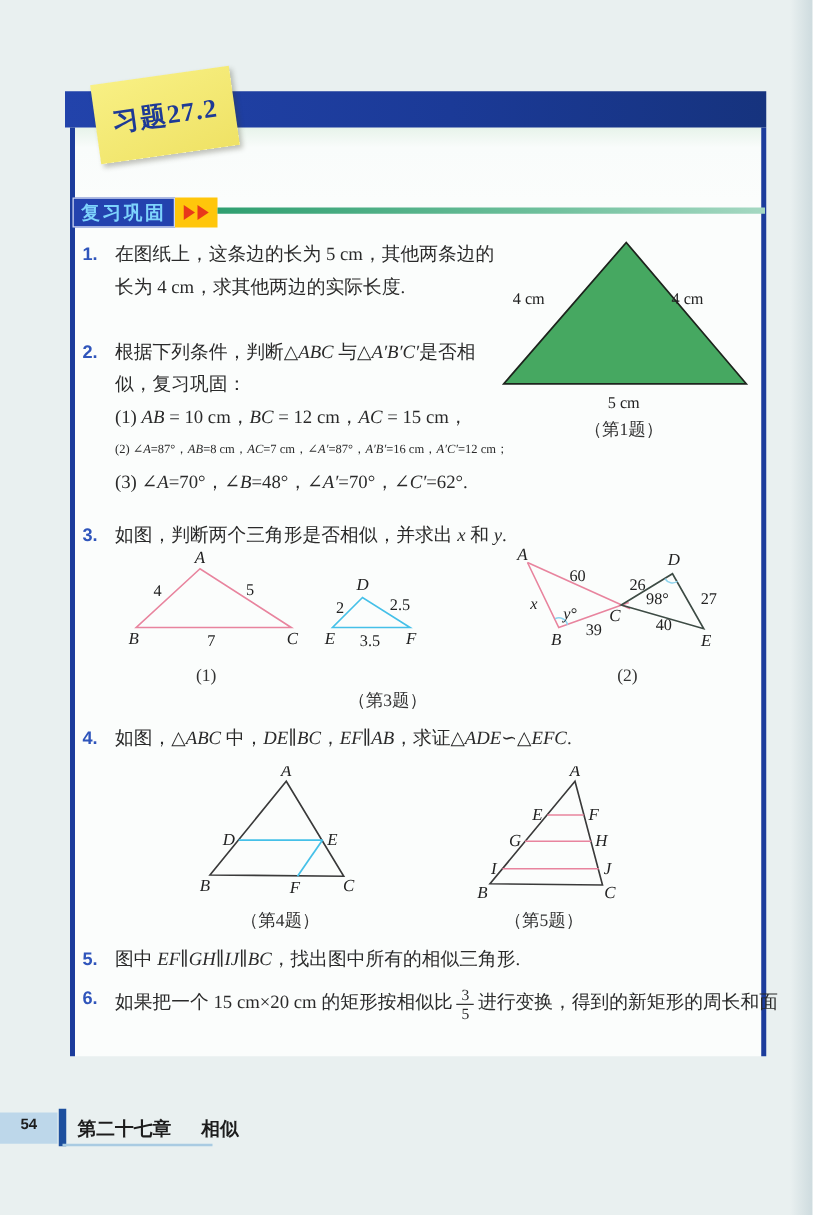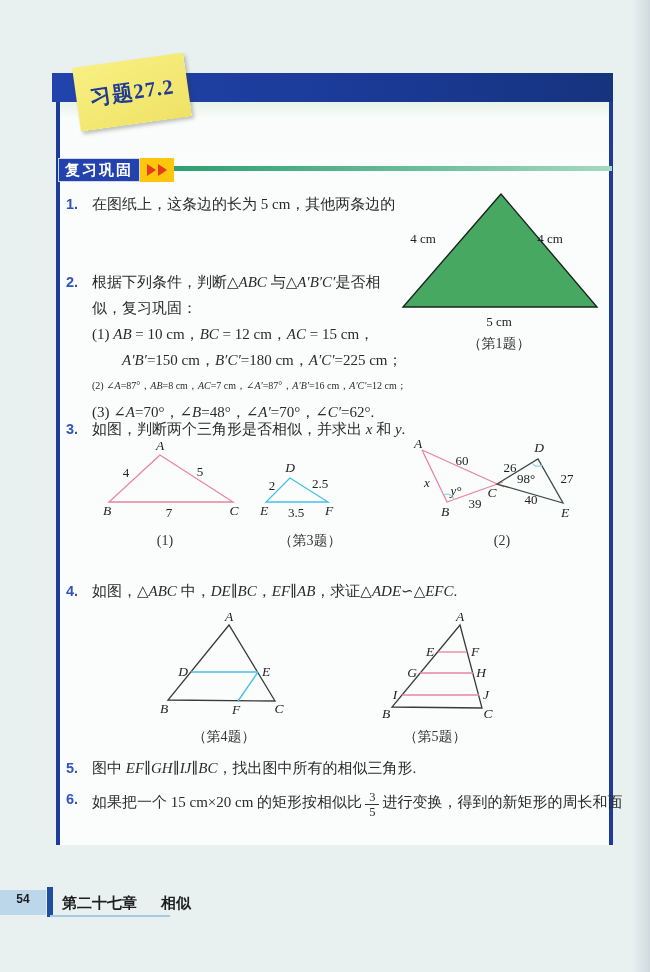--- a/index.html
+++ b/index.html
@@ -11,21 +11,21 @@
   .topbar{left:52px;top:73px;width:561px;height:29px;background:linear-gradient(90deg,#2243ab,#1b3a97 55%,#16337e);}
   .inner{left:56px;top:102px;width:553px;height:743px;background:linear-gradient(180deg,#e7f3ea 0px,#f9fcfb 16px,#fbfdfc 60px);}
   .frame-left{left:56px;top:102px;width:4px;height:743px;background:var(--bar);}
   .frame-right{left:609px;top:102px;width:4px;height:743px;background:var(--bar);}
   .edge-shade{right:0;top:0;width:18px;height:972px;background:linear-gradient(90deg,rgba(255,255,255,0),rgba(110,145,160,.22));}
   .note{left:76px;top:60px;width:112px;height:64px;background:linear-gradient(160deg,#f8f084,#efe265);
         transform:rotate(-8deg);box-shadow:2px 3px 4px rgba(60,60,40,.30);display:flex;align-items:center;justify-content:center;}
   .note-title{font-size:21px;font-weight:bold;color:var(--note-text);letter-spacing:1px;white-space:nowrap;}
   
   .badge-blue{left:58px;top:158px;width:82px;height:24px;background:var(--badge);border:1px solid #cfd8f2;
-        color:#ffffff;font-size:15px;font-weight:bold;display:flex;align-items:center;justify-content:center;letter-spacing:2px;
+        color:#7dd3fc;font-size:15px;font-weight:bold;display:flex;align-items:center;justify-content:center;letter-spacing:2px;
         font-family:"Liberation Sans",sans-serif;}
   .badge-yellow{left:140px;top:158px;width:34px;height:24px;background:var(--yellow);display:flex;align-items:center;justify-content:center;gap:2px;}
   .tri{width:0;height:0;border-top:6px solid transparent;border-bottom:6px solid transparent;border-left:9px solid var(--arrow);}
   .green-rule{left:174px;top:166px;width:438px;height:5px;background:linear-gradient(90deg,#2f9f70,#6fc09c 60%,#a5d8c2);}
   
   .prob{position:absolute;font-size:15px;line-height:26px;white-space:nowrap;}
   .pnum{position:absolute;left:0;top:0;width:24px;color:var(--num);font-weight:bold;font-family:"Liberation Sans",sans-serif;font-size:14.5px;}
   .plines{margin-left:26px;}
   .ind{padding-left:30px;}
   .tight{font-size:10px;}
@@ -70,38 +70,38 @@
   <div class="abs badge-yellow">
     <span class="tri"></span>
     <span class="tri"></span>
   </div>
   <div class="abs green-rule"></div>
 
   <div class="prob" style="left:66px;top:191px;">
     <span class="pnum">1.</span>
     <div class="plines">
       <div>在图纸上，这条边的长为 5 cm，其他两条边的</div>
+      <div>长为 4 cm，求其他两边的实际长度.</div>
     </div>
   </div>
 
   <svg class="abs" style="left:395px;top:183px;" width="215" height="170">
     <polygon points="106,11 8,124 202,124" style="fill:var(--fill);stroke:#1d241d;stroke-width:1.4;"></polygon>
     <text x="28" y="60" text-anchor="middle" class="nlab">4 cm</text>
     <text x="155" y="60" text-anchor="middle" class="nlab">4 cm</text>
     <text x="104" y="143" text-anchor="middle" class="nlab">5 cm</text>
     <text x="104" y="165" text-anchor="middle" class="cap">（第1题）</text>
   </svg>
 
   <div class="prob" style="left:66px;top:269px;">
     <span class="pnum">2.</span>
     <div class="plines">
       <div>根据下列条件，判断△<i>ABC</i> 与△<i>A′B′C′</i>是否相</div>
       <div>似，复习巩固：</div>
       <div>(1) <i>AB</i> = 10 cm，<i>BC</i> = 12 cm，<i>AC</i> = 15 cm，</div>
-      <div class="ind"><i>A′B′</i>=150 cm，<i>B′C′</i>=180 cm，<i>A′C′</i>=225 cm；</div>
       <div class="tight">(2) ∠<i>A</i>=87°，<i>AB</i>=8 cm，<i>AC</i>=7 cm，∠<i>A′</i>=87°，<i>A′B′</i>=16 cm，<i>A′C′</i>=12 cm；</div>
       <div>(3) ∠<i>A</i>=70°，∠<i>B</i>=48°，∠<i>A′</i>=70°，∠<i>C′</i>=62°.</div>
     </div>
   </div>
 
   <div class="prob" style="left:66px;top:416px;">
     <span class="pnum">3.</span>
     <div class="plines">
       <div>如图，判断两个三角形是否相似，并求出 <i>x</i> 和 <i>y</i>.</div>
     </div>
@@ -140,21 +140,21 @@
     <text x="22" y="49" text-anchor="middle" class="nlab-i">x</text>
     <text x="51" y="57" text-anchor="middle" class="nlab-i">y°</text>
     <text x="70" y="70" text-anchor="middle" class="nlab">39</text>
     <text x="105" y="34" text-anchor="middle" class="nlab">26</text>
     <text x="121" y="45" text-anchor="middle" class="nlab">98°</text>
     <text x="162" y="45" text-anchor="middle" class="nlab">27</text>
     <text x="126" y="66" text-anchor="middle" class="nlab">40</text>
     <text x="97" y="107" text-anchor="middle" class="cap">(2)</text>
   </svg>
 
-  <div class="abs figcap" style="left:250px;top:532px;width:120px;">（第3题）</div>
+  <div class="abs figcap" style="left:250px;top:552px;width:120px;">（第3题）</div>
 
   <div class="prob" style="left:66px;top:578px;">
     <span class="pnum">4.</span>
     <div class="plines">
       <div>如图，△<i>ABC</i> 中，<i>DE</i>∥<i>BC</i>，<i>EF</i>∥<i>AB</i>，求证△<i>ADE</i>∽△<i>EFC</i>.</div>
     </div>
   </div>
 
   <svg class="abs" style="left:148px;top:613px;" width="190" height="135">
     <polygon points="81,12 20,87 127,88" style="fill:none;stroke:#3a3a3a;stroke-width:1.3;"></polygon>

